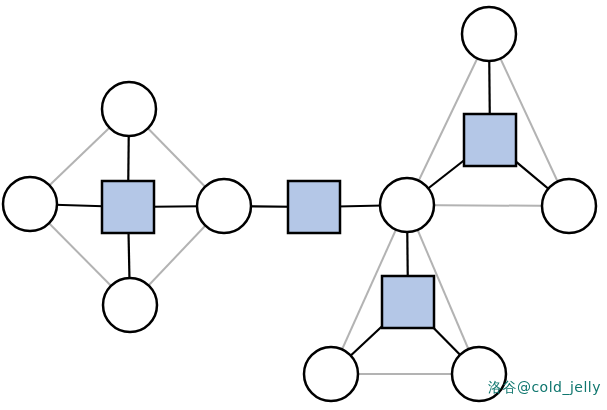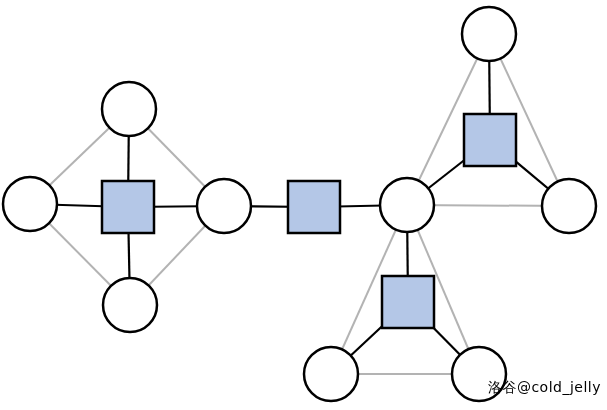--- a/index.html
+++ b/index.html
@@ -21,21 +21,21 @@
     width: 607px;
     height: 410px;
     display: block;
   }
   .watermark {
     position: absolute;
     right: 6px;
     bottom: 13px;
     font-size: 14px;
     letter-spacing: 0.5px;
-    color: #000000;
+    color: #0f766e;
     user-select: none;
     pointer-events: none;
   }
 </style>
 </head>
 <body>
 
 <div class="stage">
   <svg id="diagram" xmlns="http://www.w3.org/2000/svg" viewBox="0 0 607 410">
       <line x1="129" y1="109" x2="30" y2="204" stroke="#b3b3b3" stroke-width="2"></line>

